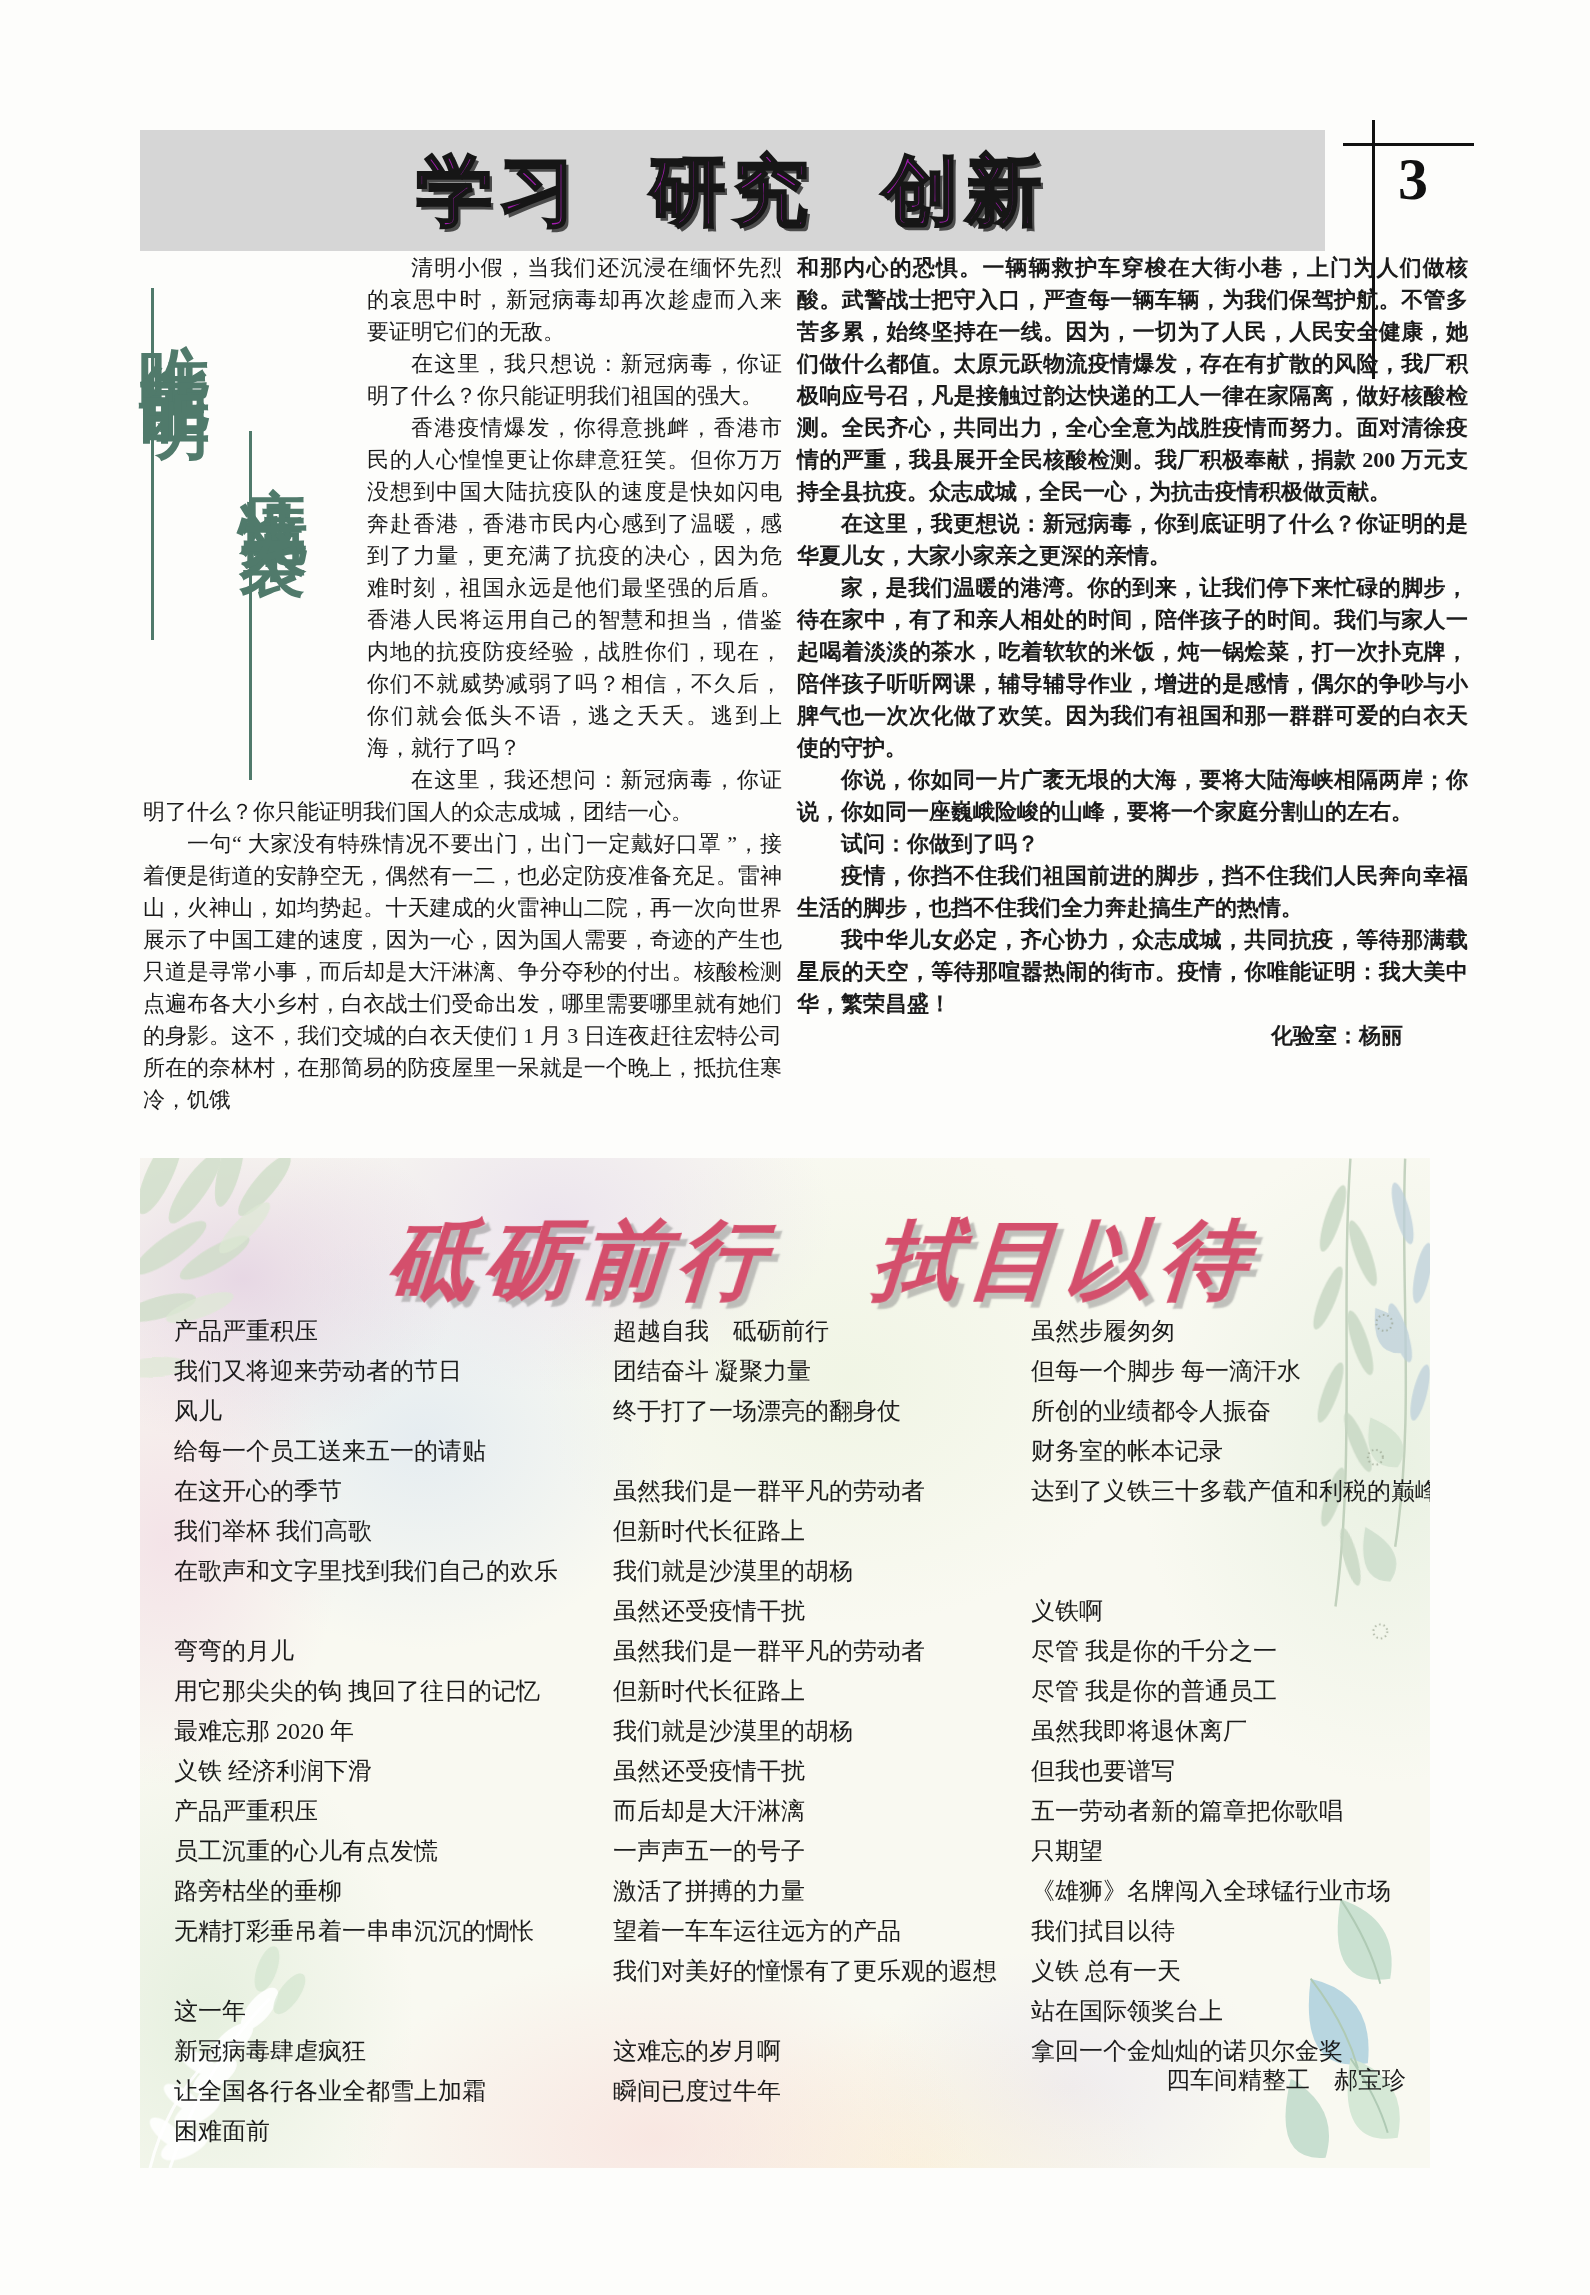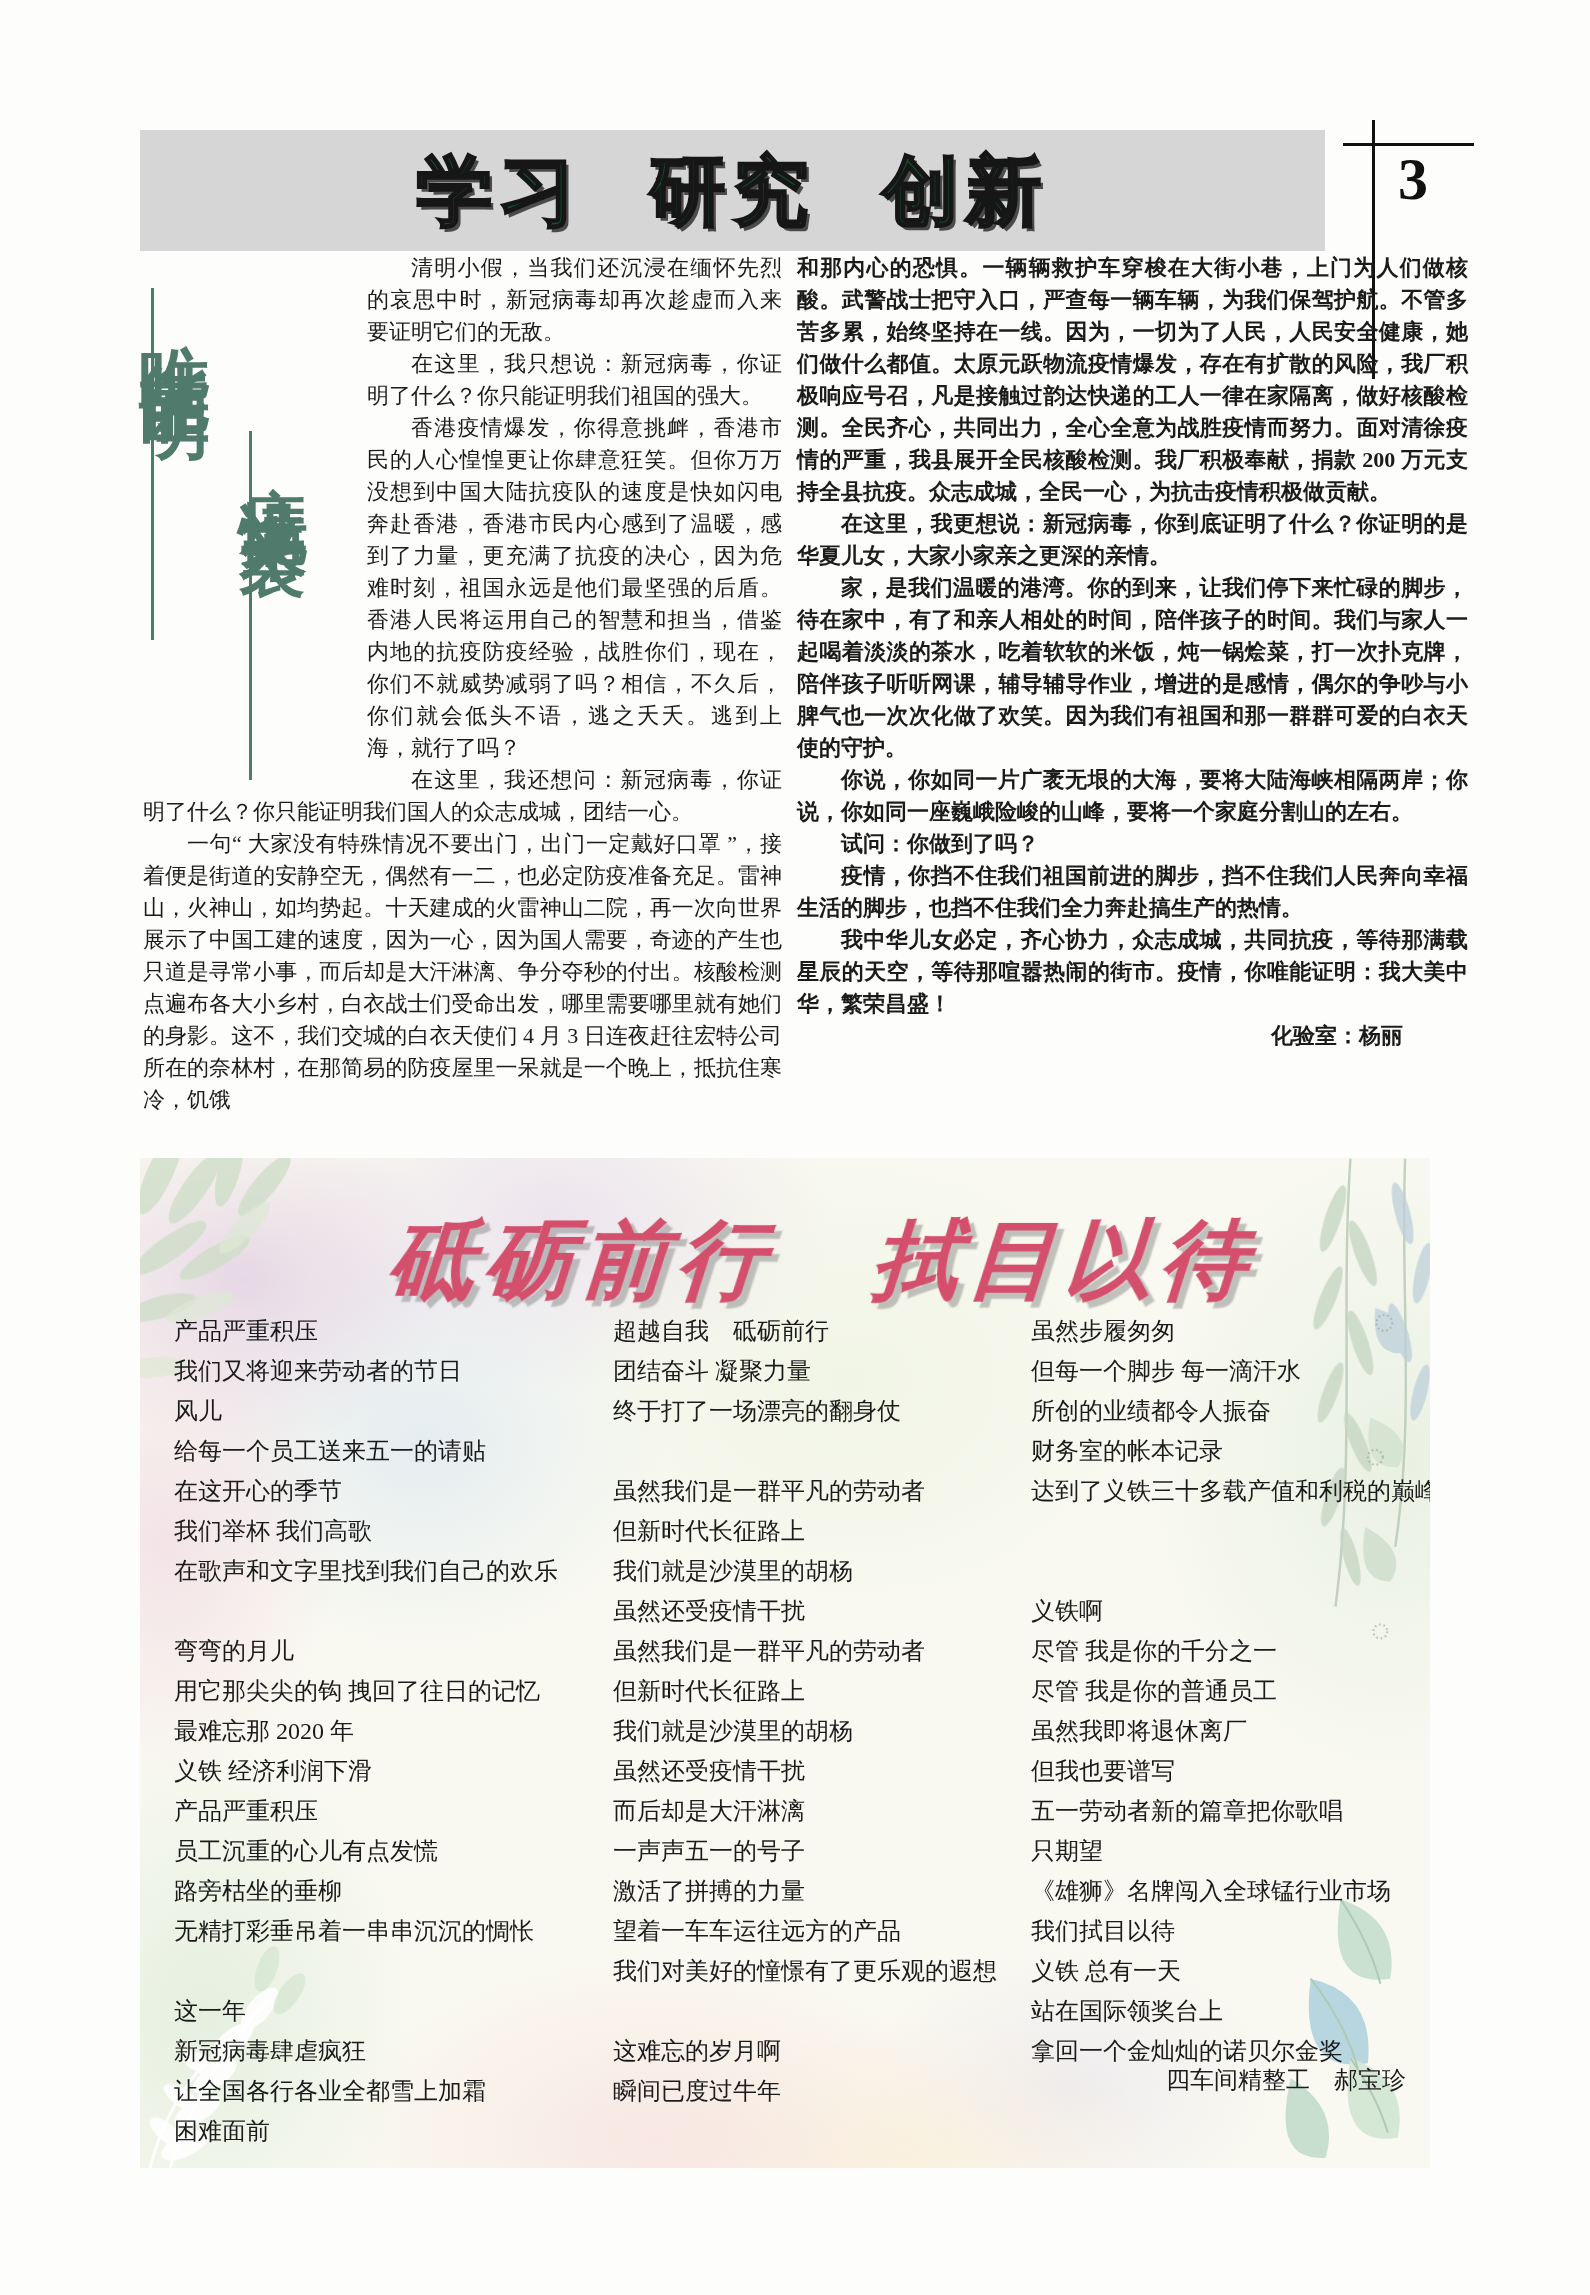--- a/index.html
+++ b/index.html
@@ -14,21 +14,21 @@
 
   
   .banner{
     position:absolute;left:140px;top:130px;width:1185px;height:121px;
     background:#d6d6d6;
     display:flex;align-items:center;justify-content:center;gap:67px;
   }
   .banner-word{
     font-family:"DejaVu Sans","Liberation Sans",sans-serif;
     font-weight:bold;font-size:76px;line-height:1;
-    color:#14532d;
+    color:#a21caf;
     -webkit-text-stroke:2.5px #161616;
     text-shadow:3.5px 4px 0 rgba(50,50,50,.85);
     letter-spacing:7px;
   }
 
   
   .corner-vline{position:absolute;left:1372px;top:120px;width:2.5px;height:259px;background:#111;}
   .corner-hline{position:absolute;left:1343px;top:143px;width:131px;height:2.5px;background:#111;}
   .page-num{
     position:absolute;left:1383px;top:149px;width:60px;
@@ -127,21 +127,21 @@
   <div class="col col-left">
     <div class="title-float">
       <div class="vtitle vtitle-1">唯能证明</div>
       <div class="vtitle vtitle-2">疫情来袭</div>
     </div>
     <div class="article-paras">
         <div class="para">清明小假，当我们还沉浸在缅怀先烈的哀思中时，新冠病毒却再次趁虚而入来要证明它们的无敌。</div>
         <div class="para">在这里，我只想说：新冠病毒，你证明了什么？你只能证明我们祖国的强大。</div>
         <div class="para">香港疫情爆发，你得意挑衅，香港市民的人心惶惶更让你肆意狂笑。但你万万没想到中国大陆抗疫队的速度是快如闪电奔赴香港，香港市民内心感到了温暖，感到了力量，更充满了抗疫的决心，因为危难时刻，祖国永远是他们最坚强的后盾。香港人民将运用自己的智慧和担当，借鉴内地的抗疫防疫经验，战胜你们，现在，你们不就威势减弱了吗？相信，不久后，你们就会低头不语，逃之夭夭。逃到上海，就行了吗？</div>
         <div class="para">在这里，我还想问：新冠病毒，你证明了什么？你只能证明我们国人的众志成城，团结一心。</div>
-        <div class="para">一句“ 大家没有特殊情况不要出门，出门一定戴好口罩 ”，接着便是街道的安静空无，偶然有一二，也必定防疫准备充足。雷神山，火神山，如均势起。十天建成的火雷神山二院，再一次向世界展示了中国工建的速度，因为一心，因为国人需要，奇迹的产生也只道是寻常小事，而后却是大汗淋漓、争分夺秒的付出。核酸检测点遍布各大小乡村，白衣战士们受命出发，哪里需要哪里就有她们的身影。这不，我们交城的白衣天使们 4 月 3 日连夜赶往宏特公司所在的奈林村，在那简易的防疫屋里一呆就是一个晚上，抵抗住寒冷，饥饿</div>
+        <div class="para">一句“ 大家没有特殊情况不要出门，出门一定戴好口罩 ”，接着便是街道的安静空无，偶然有一二，也必定防疫准备充足。雷神山，火神山，如均势起。十天建成的火雷神山二院，再一次向世界展示了中国工建的速度，因为一心，因为国人需要，奇迹的产生也只道是寻常小事，而后却是大汗淋漓、争分夺秒的付出。核酸检测点遍布各大小乡村，白衣战士们受命出发，哪里需要哪里就有她们的身影。这不，我们交城的白衣天使们 1 月 3 日连夜赶往宏特公司所在的奈林村，在那简易的防疫屋里一呆就是一个晚上，抵抗住寒冷，饥饿</div>
       </div>
   </div>
 
   <div class="col col-right">
     <div class="article-paras">
         <div class="para">和那内心的恐惧。一辆辆救护车穿梭在大街小巷，上门为人们做核酸。武警战士把守入口，严查每一辆车辆，为我们保驾护航。不管多苦多累，始终坚持在一线。因为，一切为了人民，人民安全健康，她们做什么都值。太原元跃物流疫情爆发，存在有扩散的风险，我厂积极响应号召，凡是接触过韵达快递的工人一律在家隔离，做好核酸检测。全民齐心，共同出力，全心全意为战胜疫情而努力。面对清徐疫情的严重，我县展开全民核酸检测。我厂积极奉献，捐款 200 万元支持全县抗疫。众志成城，全民一心，为抗击疫情积极做贡献。</div>
         <div class="para">在这里，我更想说：新冠病毒，你到底证明了什么？你证明的是华夏儿女，大家小家亲之更深的亲情。</div>
         <div class="para">家，是我们温暖的港湾。你的到来，让我们停下来忙碌的脚步，待在家中，有了和亲人相处的时间，陪伴孩子的时间。我们与家人一起喝着淡淡的茶水，吃着软软的米饭，炖一锅烩菜，打一次扑克牌，陪伴孩子听听网课，辅导辅导作业，增进的是感情，偶尔的争吵与小脾气也一次次化做了欢笑。因为我们有祖国和那一群群可爱的白衣天使的守护。</div>
         <div class="para">你说，你如同一片广袤无垠的大海，要将大陆海峡相隔两岸；你说，你如同一座巍峨险峻的山峰，要将一个家庭分割山的左右。</div>
         <div class="para">试问：你做到了吗？</div>

